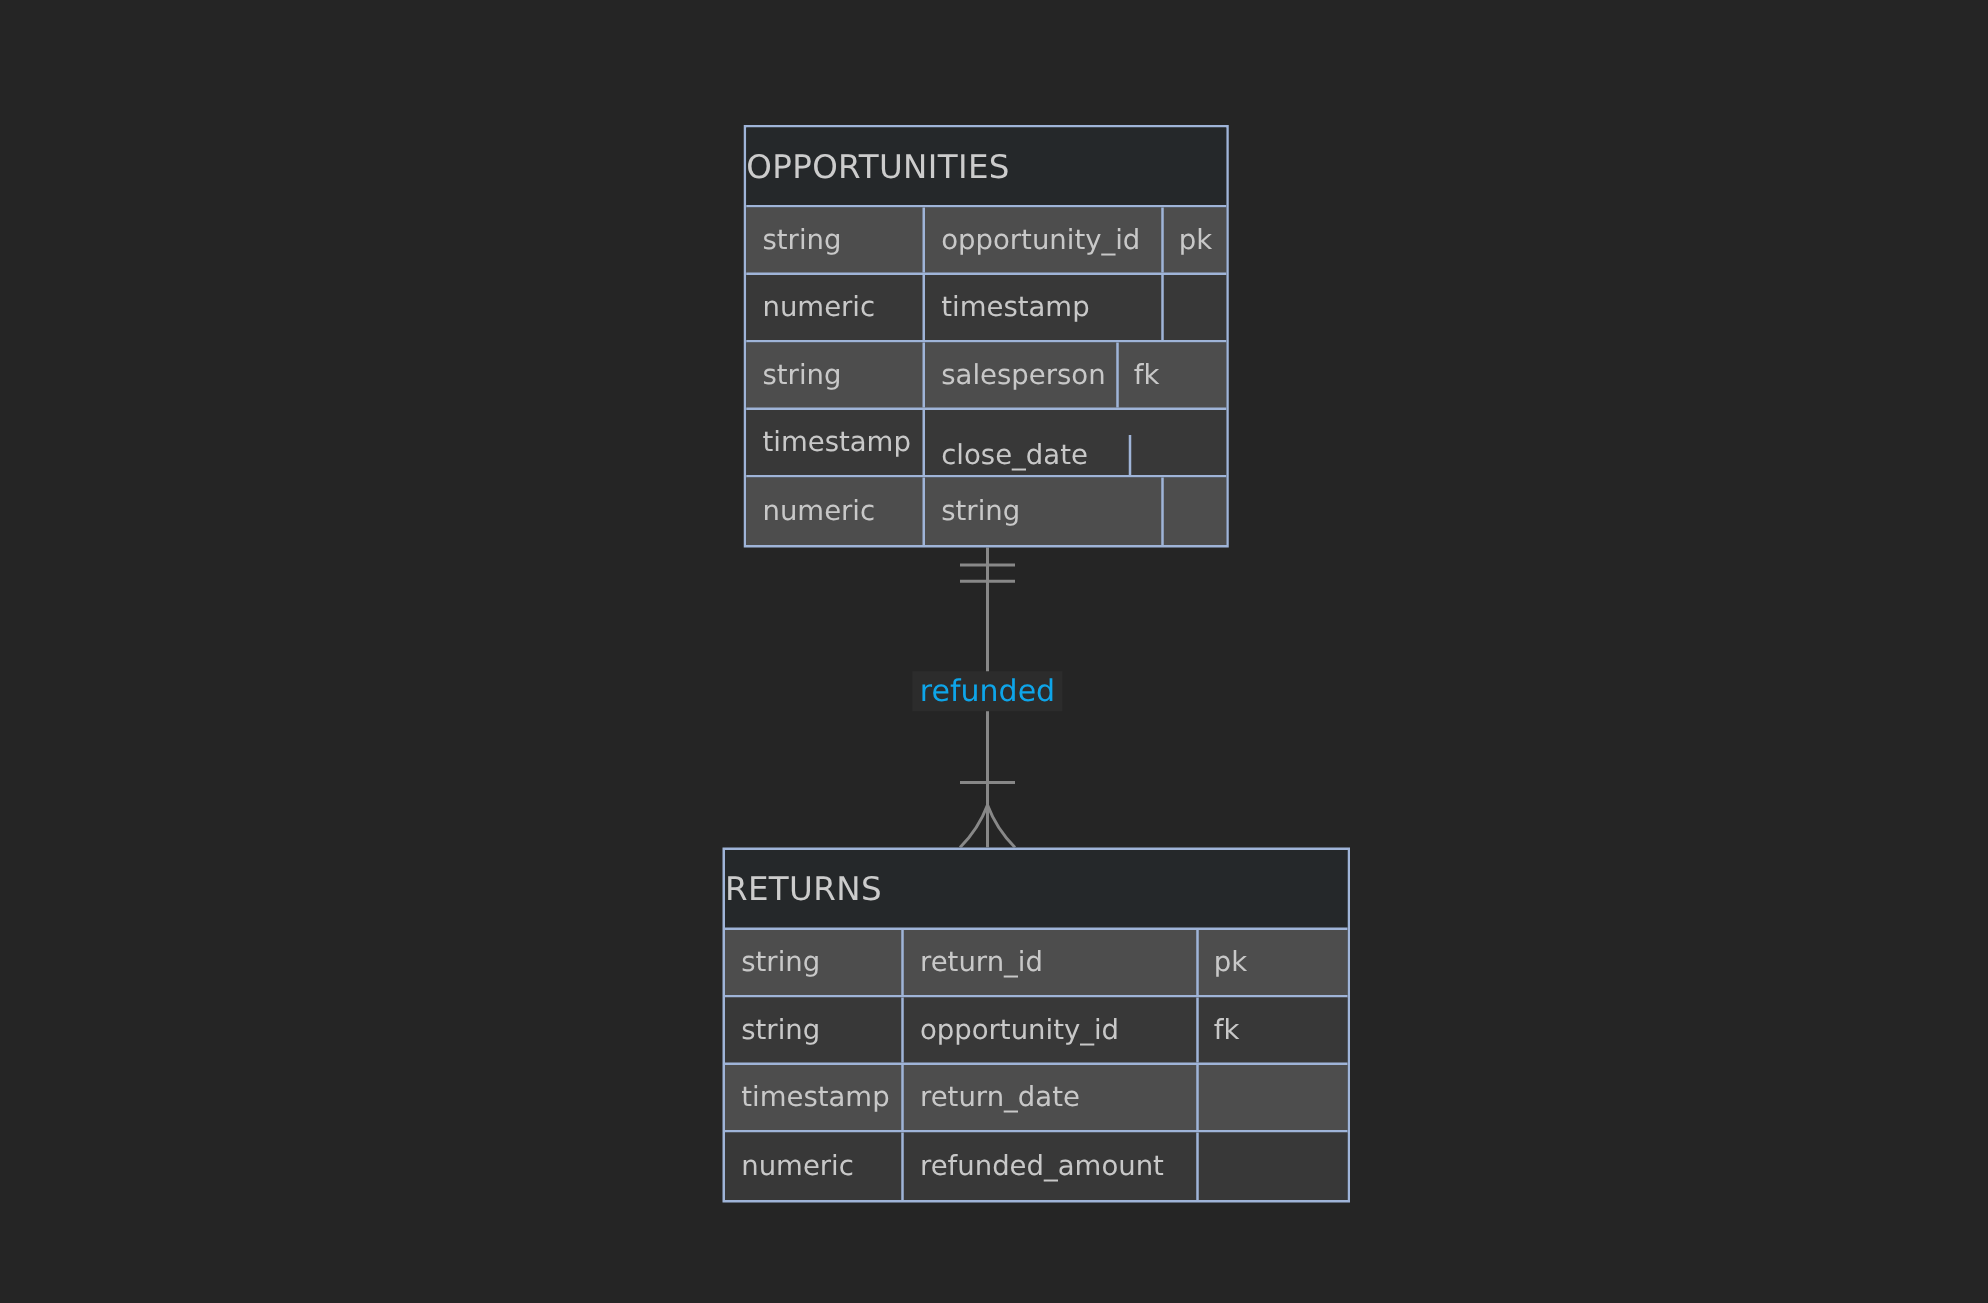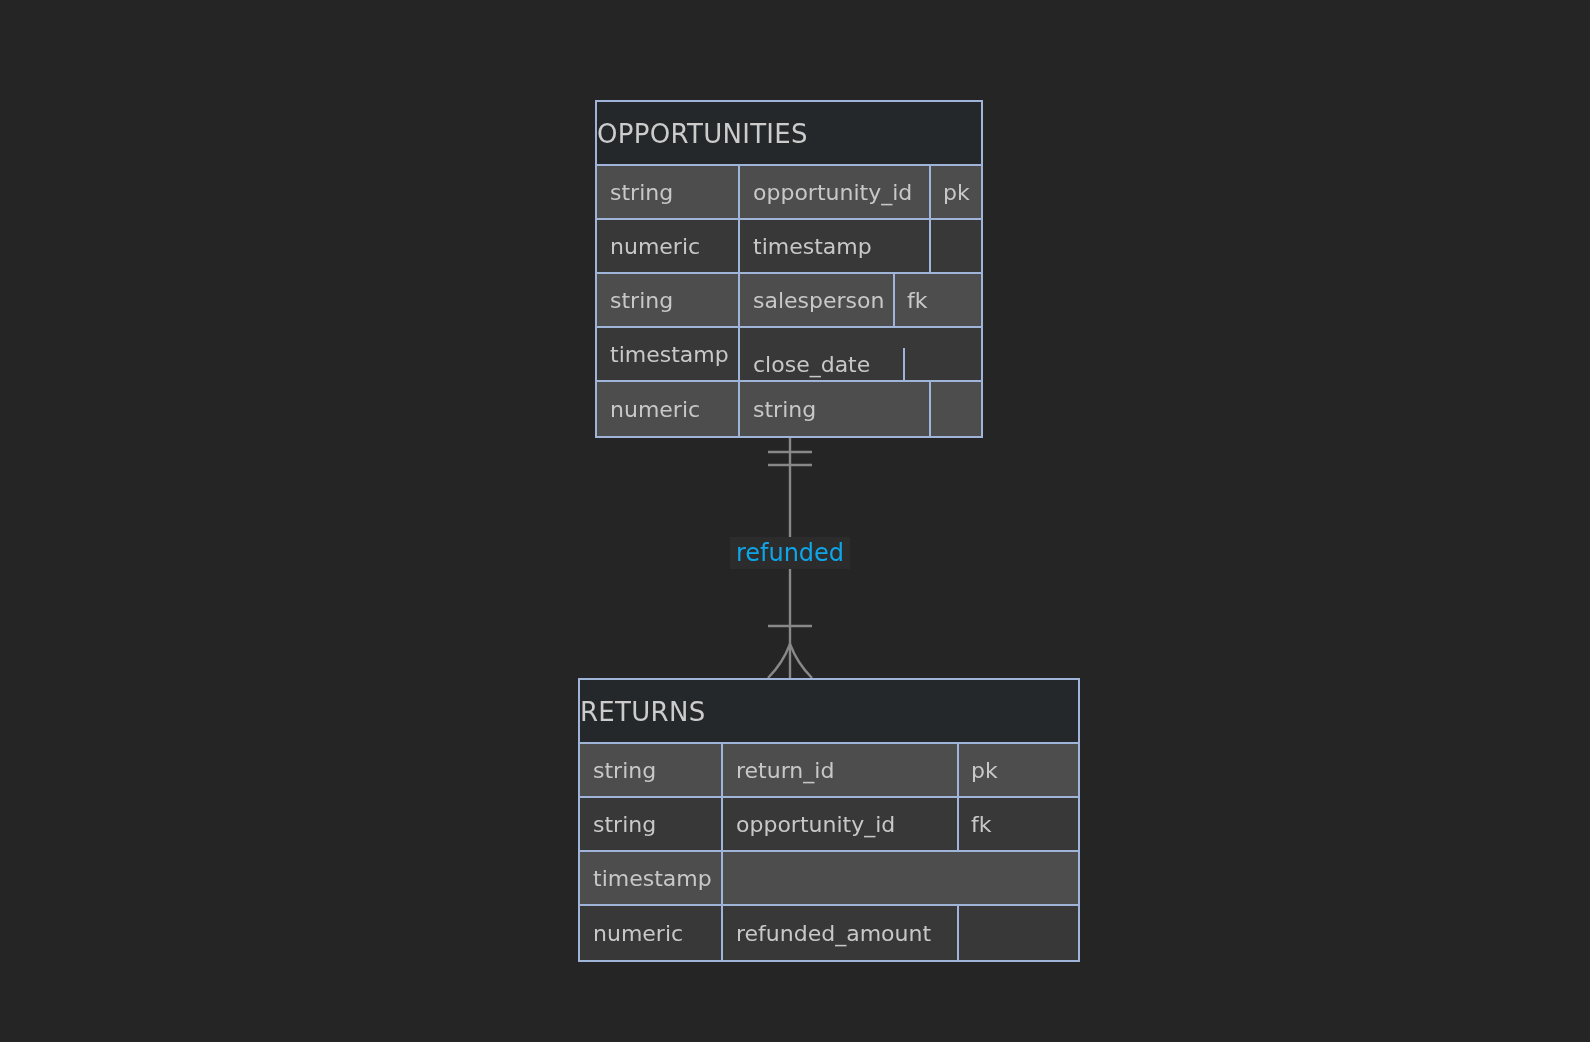--- a/index.html
+++ b/index.html
@@ -154,20 +154,21 @@
       <div class="cell name" style="width:236px;">return_id</div>
       <div class="cell key" style="width:39px;">pk</div>
     </div>
     <div class="attr-row even">
       <div class="cell type" style="width:143px;">string</div>
       <div class="cell name" style="width:236px;">opportunity_id</div>
       <div class="cell key" style="width:39px;">fk</div>
     </div>
     <div class="attr-row odd">
       <div class="cell type" style="width:143px;">timestamp</div>
+      <div class="cell name" style="width:236px;">return_date</div>
       <div class="cell key" style="width:39px;"></div>
     </div>
     <div class="attr-row even">
       <div class="cell type" style="width:143px;">numeric</div>
       <div class="cell name" style="width:236px;">refunded_amount</div>
       <div class="cell key" style="width:39px;"></div>
     </div>
   </div>
 
 </div>

